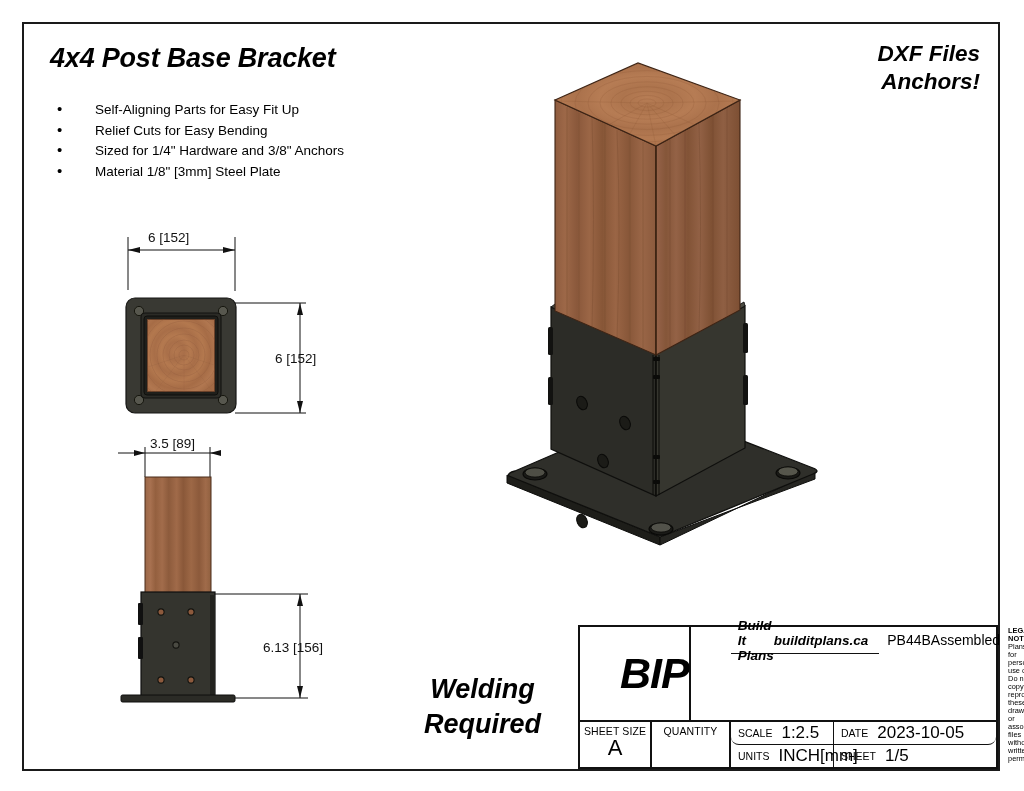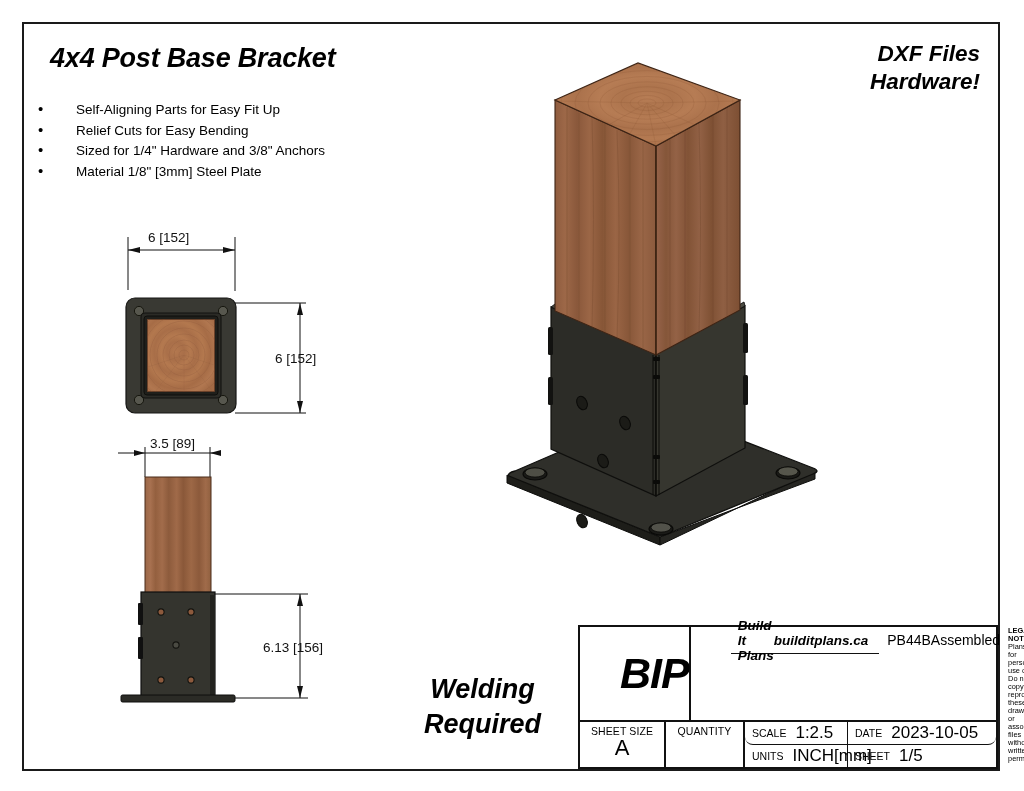--- a/index.html
+++ b/index.html
@@ -24,21 +24,21 @@
   }
 
   
   .doc-title {
     position: absolute; left: 50px; top: 43px;
     font-size: 27px; font-style: italic; font-weight: bold;
     letter-spacing: -0.2px;
     white-space: nowrap;
   }
   .bullet-list {
-    position: absolute; left: 34px; top: 100px;
+    position: absolute; left: 53px; top: 100px;
     margin: 0; padding: 0; list-style: none;
   }
   .bullet-list li {
     font-size: 13.5px;
     line-height: 20.6px;
     position: relative;
     padding-left: 42px;
     white-space: nowrap;
   }
   .bullet-list li::before {
@@ -102,21 +102,21 @@
     padding: 0 7px 4px 8px;
   }
   .tb-legal b { font-weight: bold; }
 
   .tb-lower { display: flex; flex: 1; }
   .tb-sheetsize, .tb-qty {
     border-right: 2px solid #111;
     display: flex; flex-direction: column; align-items: center;
     box-sizing: border-box;
   }
-  .tb-sheetsize { width: 86px; text-align: right; }
+  .tb-sheetsize { width: 72px; text-align: right; }
   .tb-qty { width: 79px; }
   .tb-smalllabel { font-size: 10.5px; padding-top: 3px; letter-spacing: 0.1px; }
   .tb-bigval { font-size: 22px; line-height: 22px; }
   .tb-grid { flex: 1; display: flex; flex-direction: column; }
   .tb-grid-row { flex: 1; display: flex; border-radius: 8px; }
   .tb-grid-row:first-child { border-bottom: 1.5px solid #111; }
   .tb-cell {
     display: flex; align-items: center;
     padding-left: 7px; box-sizing: border-box;
   }
@@ -139,21 +139,21 @@
 
   <ul class="bullet-list">
     <li>Self-Aligning Parts for Easy Fit Up</li>
     <li>Relief Cuts for Easy Bending</li>
     <li>Sized for 1/4" Hardware and 3/8" Anchors</li>
     <li>Material 1/8" [3mm] Steel Plate</li>
   </ul>
 
   <div class="dxf-note">
     <div>DXF Files</div>
-    <div>Hardware!</div>
+    <div>Anchors!</div>
   </div>
 
   <div class="weld-note">
     <div>Welding</div>
     <div>Required</div>
   </div>
 
   <svg style="position:absolute; left:110px; top:215px;" width="250" height="215" viewBox="0 0 250 215">
     <defs>
       <radialGradient id="rings-top" cx="0.42" cy="0.44" r="0.72">

